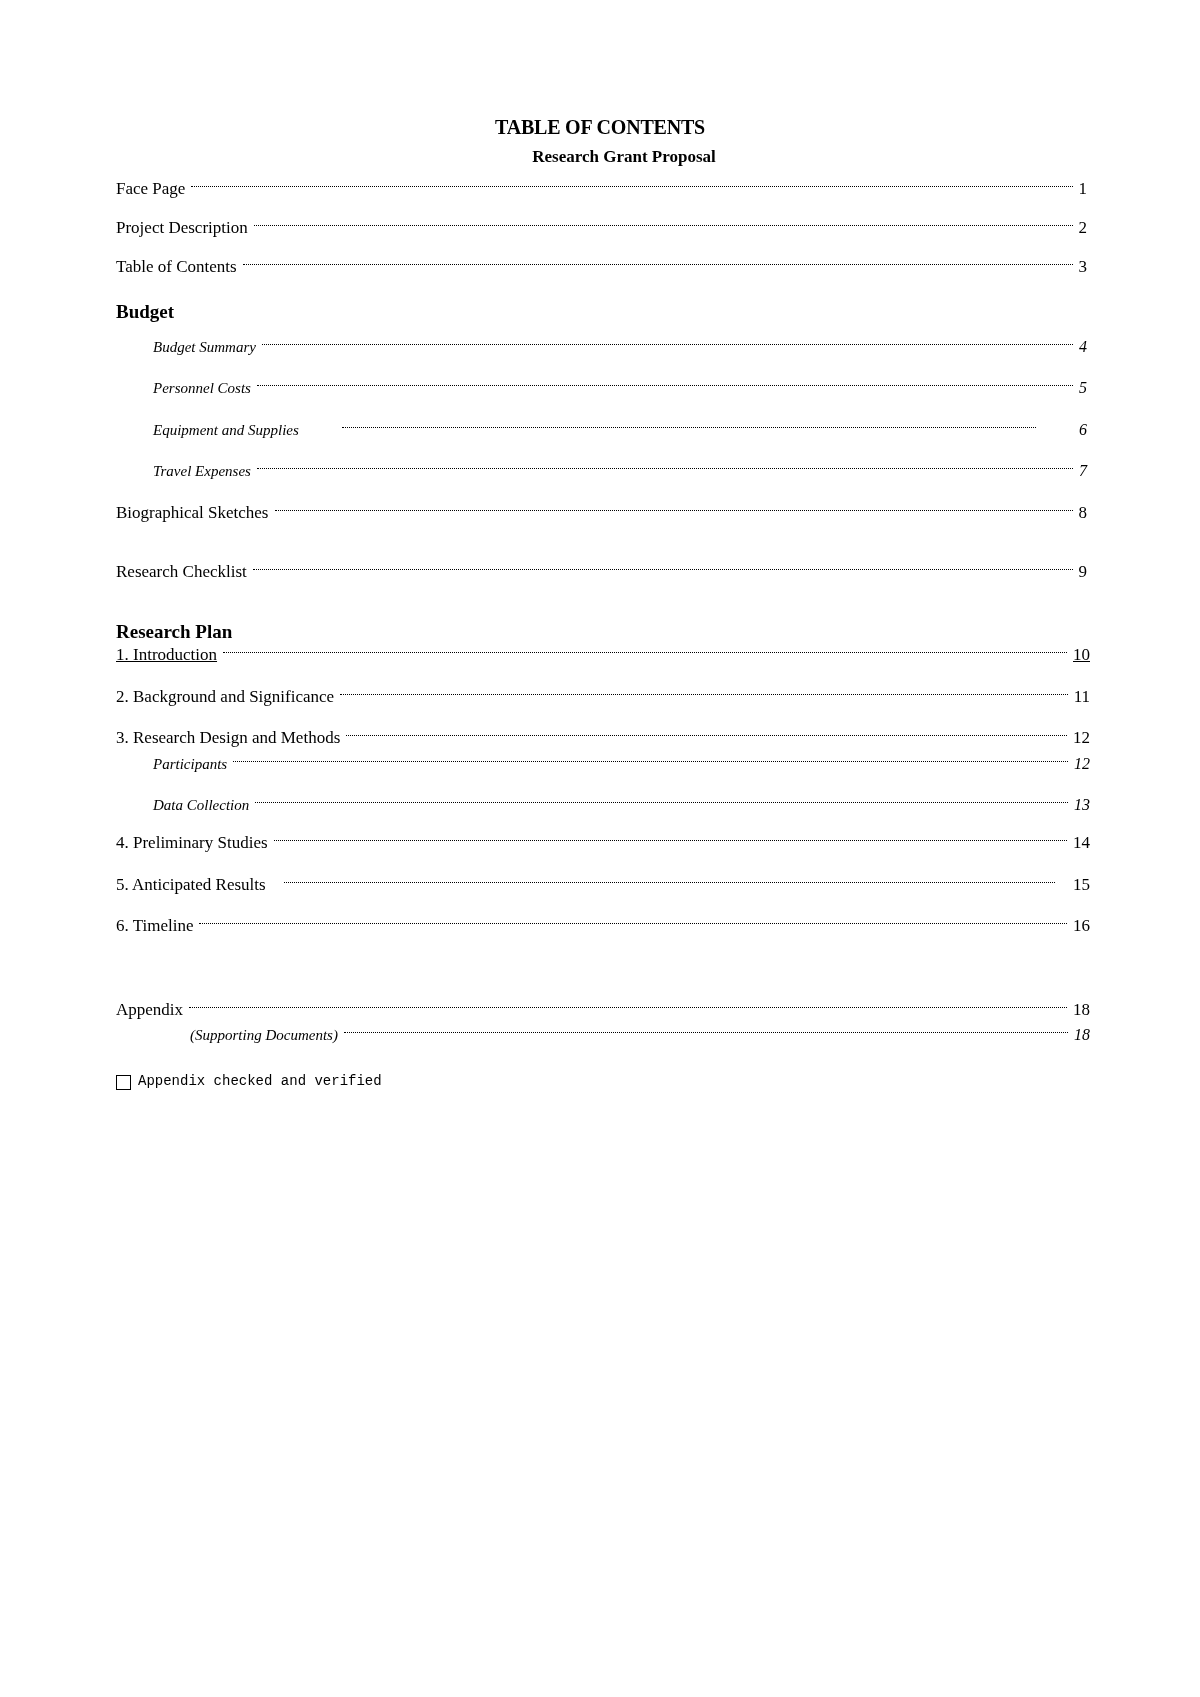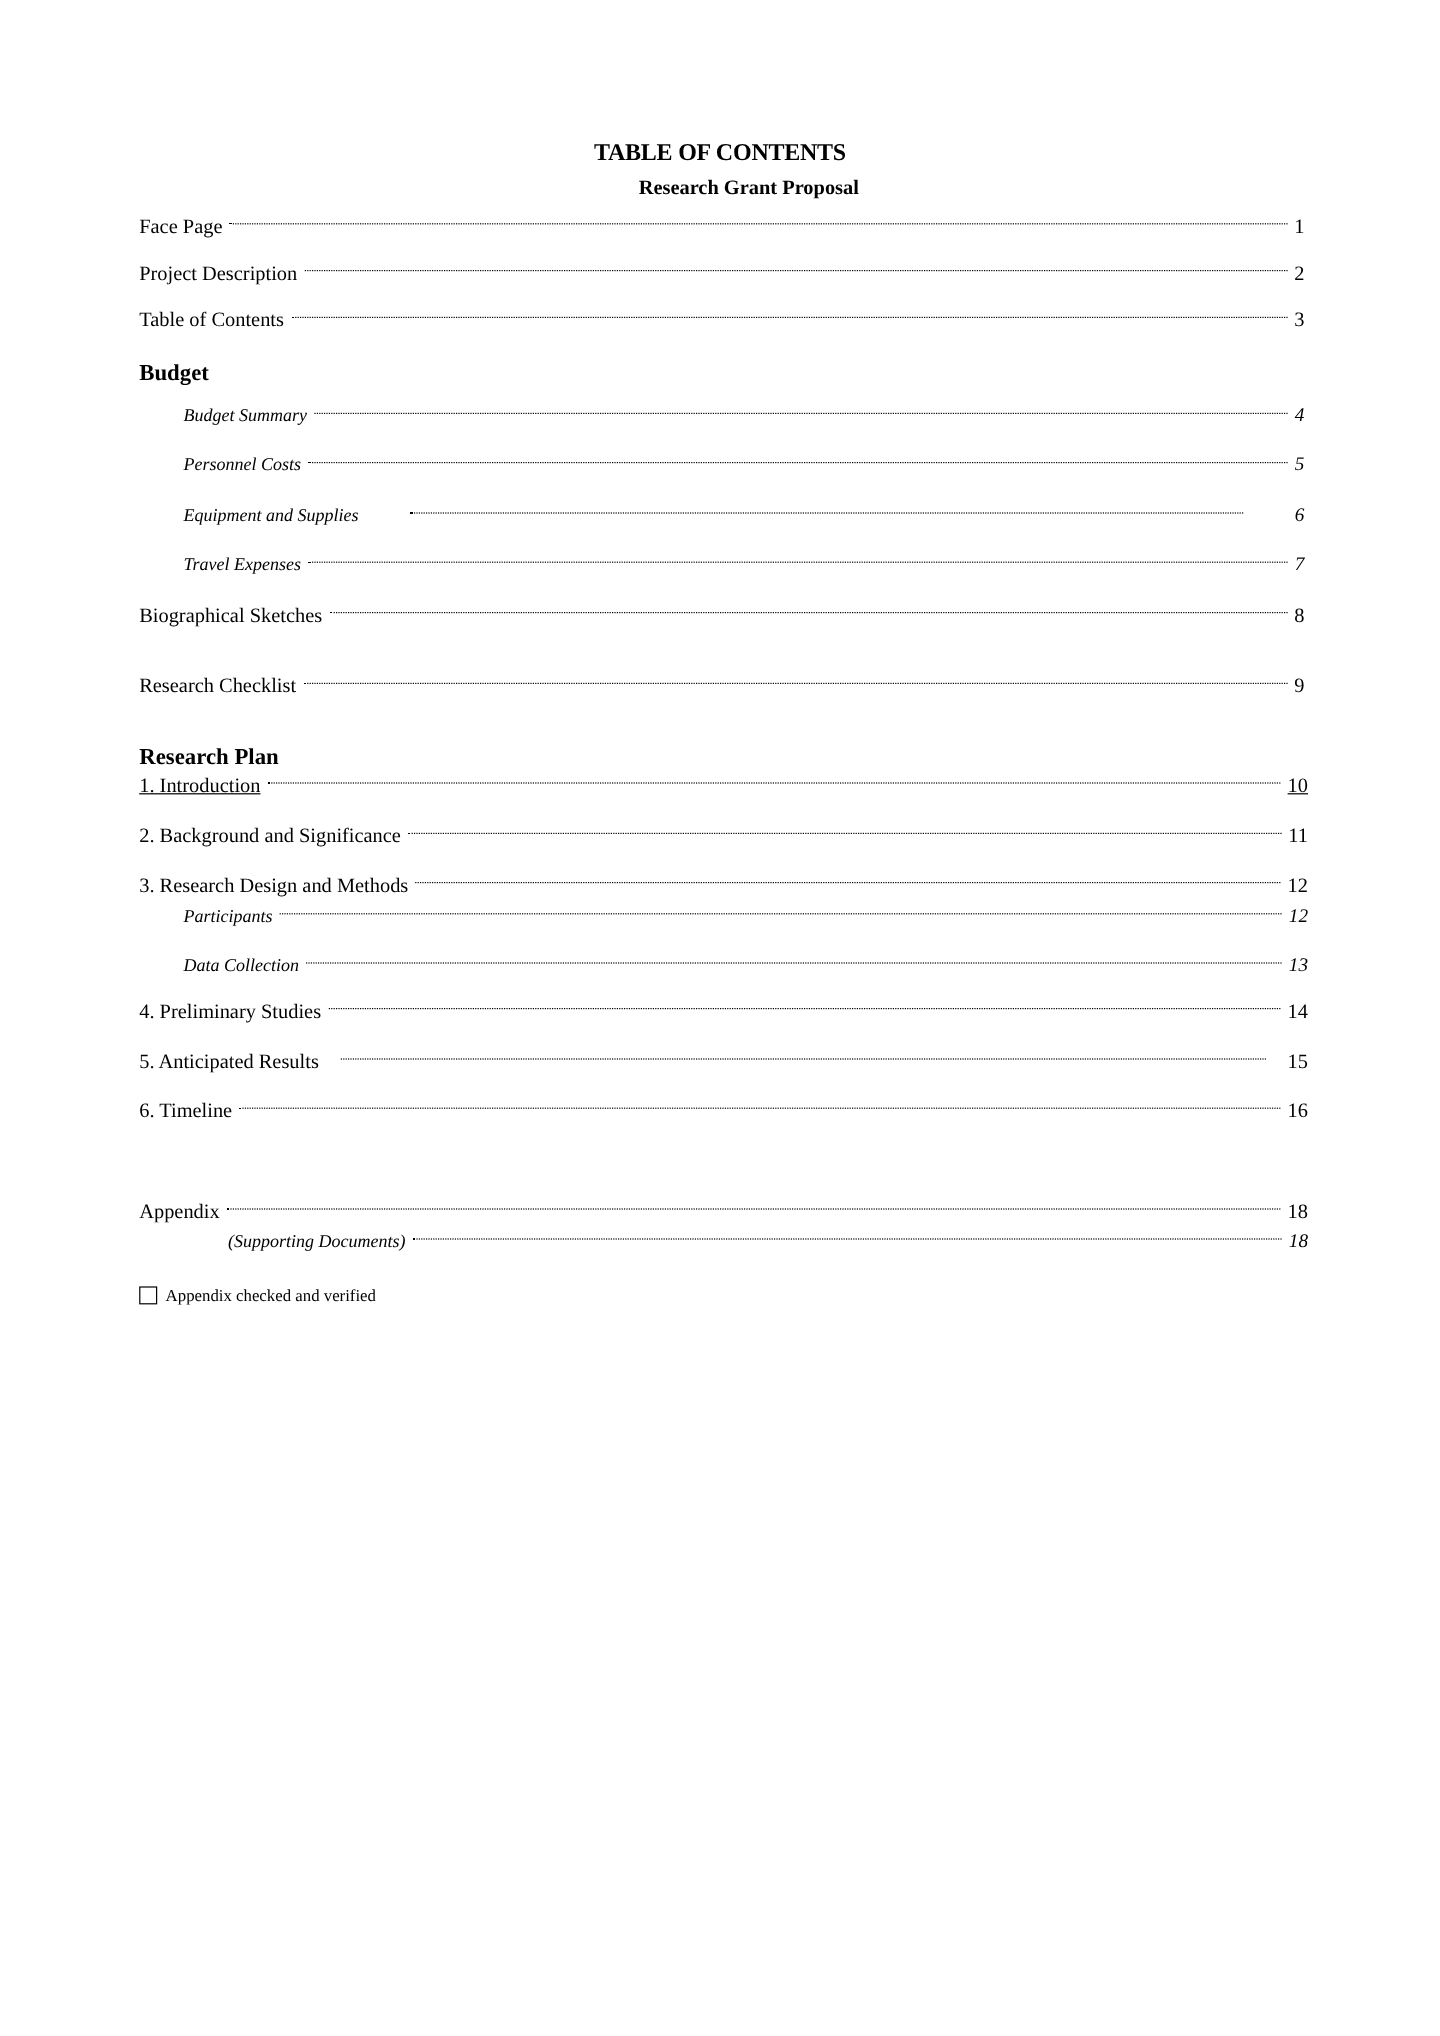--- a/index.html
+++ b/index.html
@@ -75,23 +75,24 @@
       left: 116px;
       font-weight: bold;
       font-size: 19px;
       line-height: 24px;
     }
     .checkbox-row {
       position: absolute;
       left: 116px;
       top: 1072px;
       display: flex;
-      align-items: flex-start;
+      align-items: flex-end;
       font-size: 14px;
       line-height: 18px;
+      font-family: Liberation Mono, monospace;
     }
     .checkbox-box {
       width: 15px;
       height: 15px;
       border: 1px solid #000;
       background: #fff;
       margin-right: 7px;
       display: inline-block;
     }
   </style>

